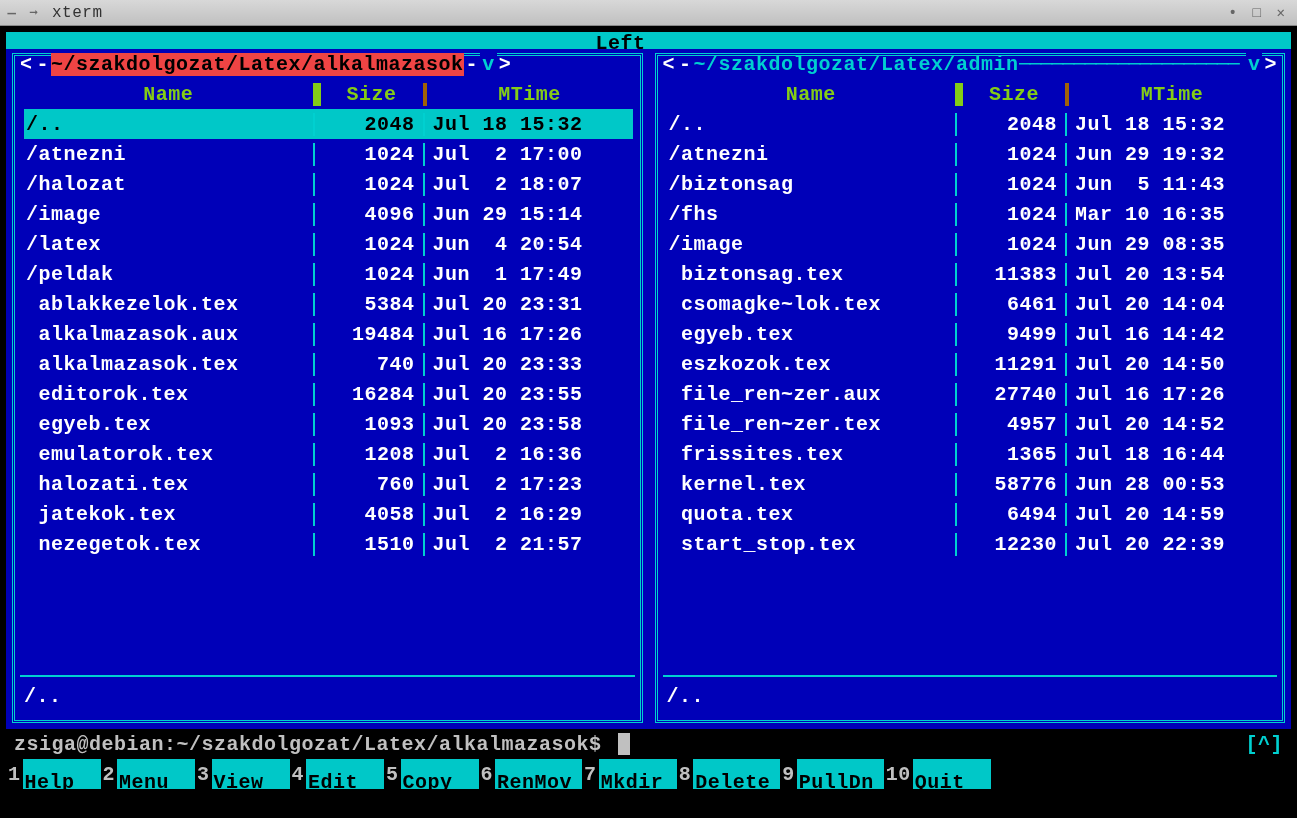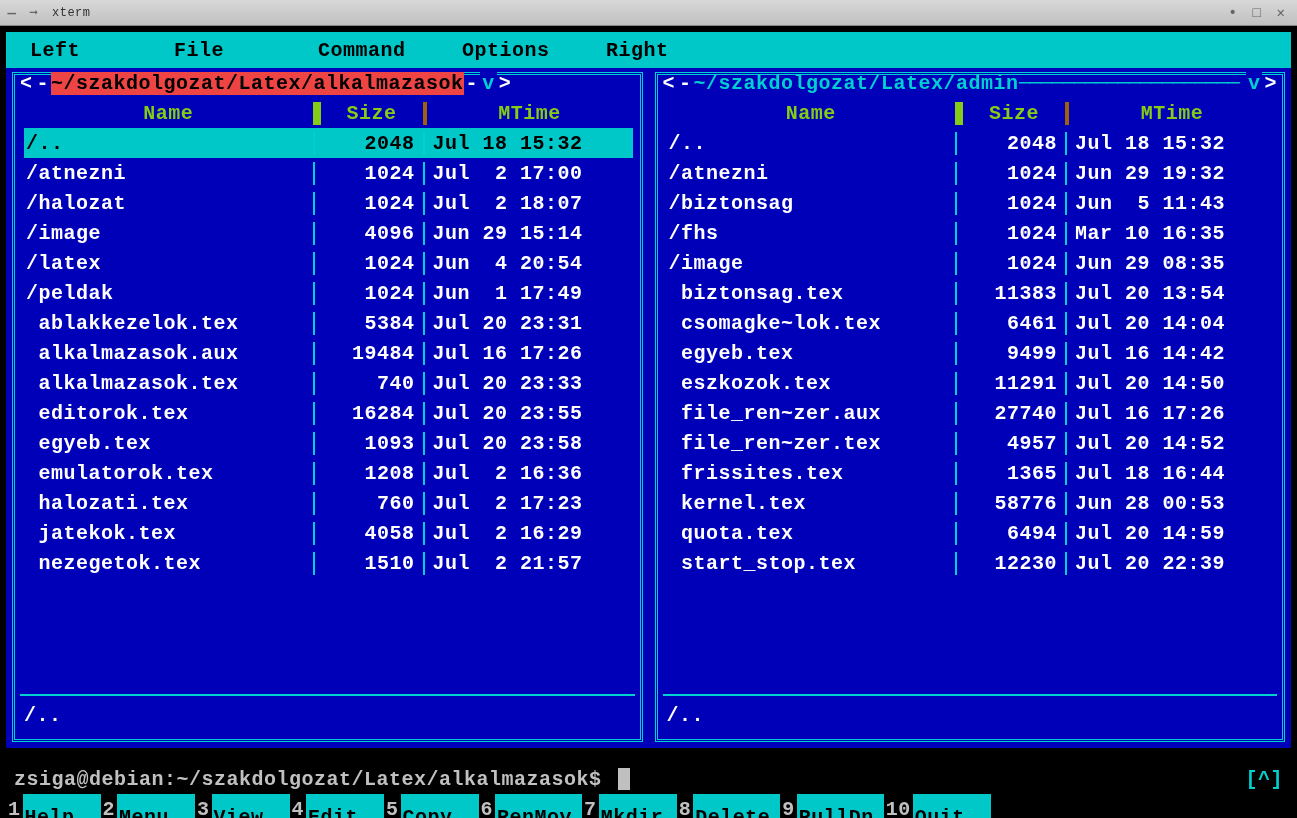--- a/index.html
+++ b/index.html
@@ -23,21 +23,21 @@
     align-items: center;
     padding: 0 4px;
     gap: 6px;
   }
   .titlebar .tbtn {
     width: 16px; height: 14px;
     display: inline-flex; align-items: center; justify-content: center;
     color: #666; font-size: 14px; line-height: 1;
   }
   .titlebar .title {
-    font-size: 12px;
+    font-size: 16px;
     color: #333;
     font-weight: normal;
     padding-left: 4px;
     flex: 0 0 auto;
   }
   .titlebar .spacer { flex: 1; }
   .titlebar .right-btns { display:flex; gap:8px; padding-right:4px; }
   .titlebar .right-btns span {
     width: 16px; height: 14px; color:#666; font-size:14px;
     display:inline-flex; align-items:center; justify-content:center;
@@ -46,25 +46,26 @@
   .app {
     background: #000;
     height: 792px;
     padding: 6px;
   }
 
   
   .menubar {
     background: #00c8c8;
     color: #000;
-    height: 36px;
+    height: 17px;
     display: flex;
     align-items: center;
     padding-left: 14px;
-    gap: 4px;
+    gap: 16px;
+    flex-direction: column;
   }
   .menubar .menu-item {
     padding: 0 10px;
     min-width: 140px;
   }
 
   .panels {
     display: flex;
     gap: 0;
     height: 680px;
@@ -142,21 +143,20 @@
   }
 
   .prompt {
     height: 30px;
     background: #000;
     color: #c0c0c0;
     display: flex;
     align-items: center;
     padding: 0 8px;
     white-space: pre;
-    margin-top: 16px;
   }
   .prompt .cursor {
     background: #c0c0c0;
     width: 12px; height: 22px; margin-left:4px;
   }
   .prompt .right {
     margin-left: auto;
     color: #00d0d0;
   }
 

